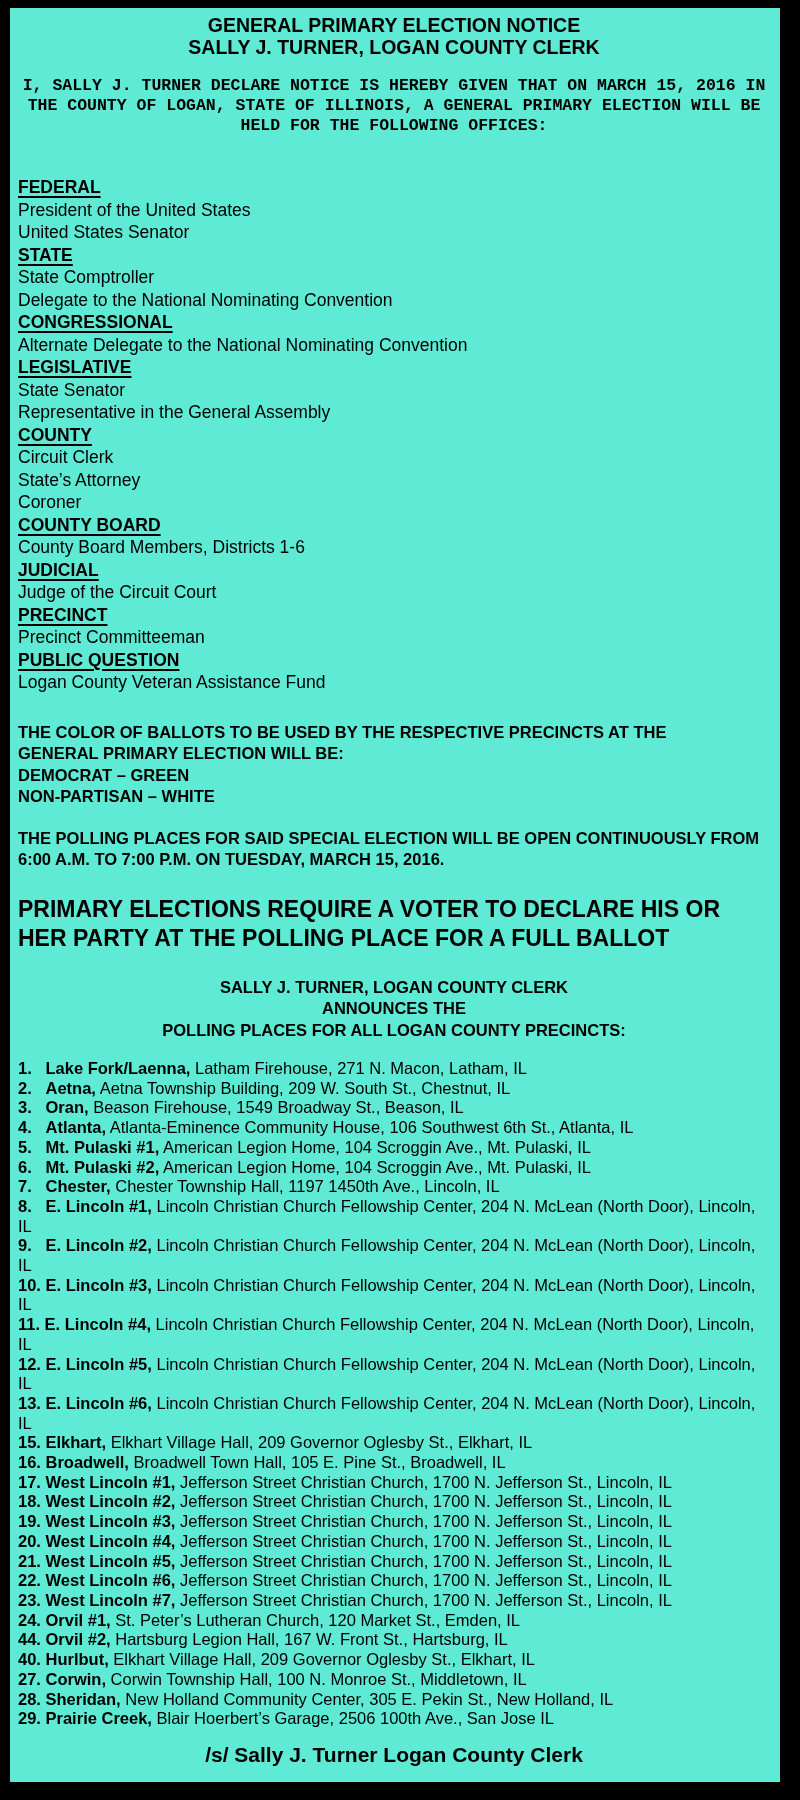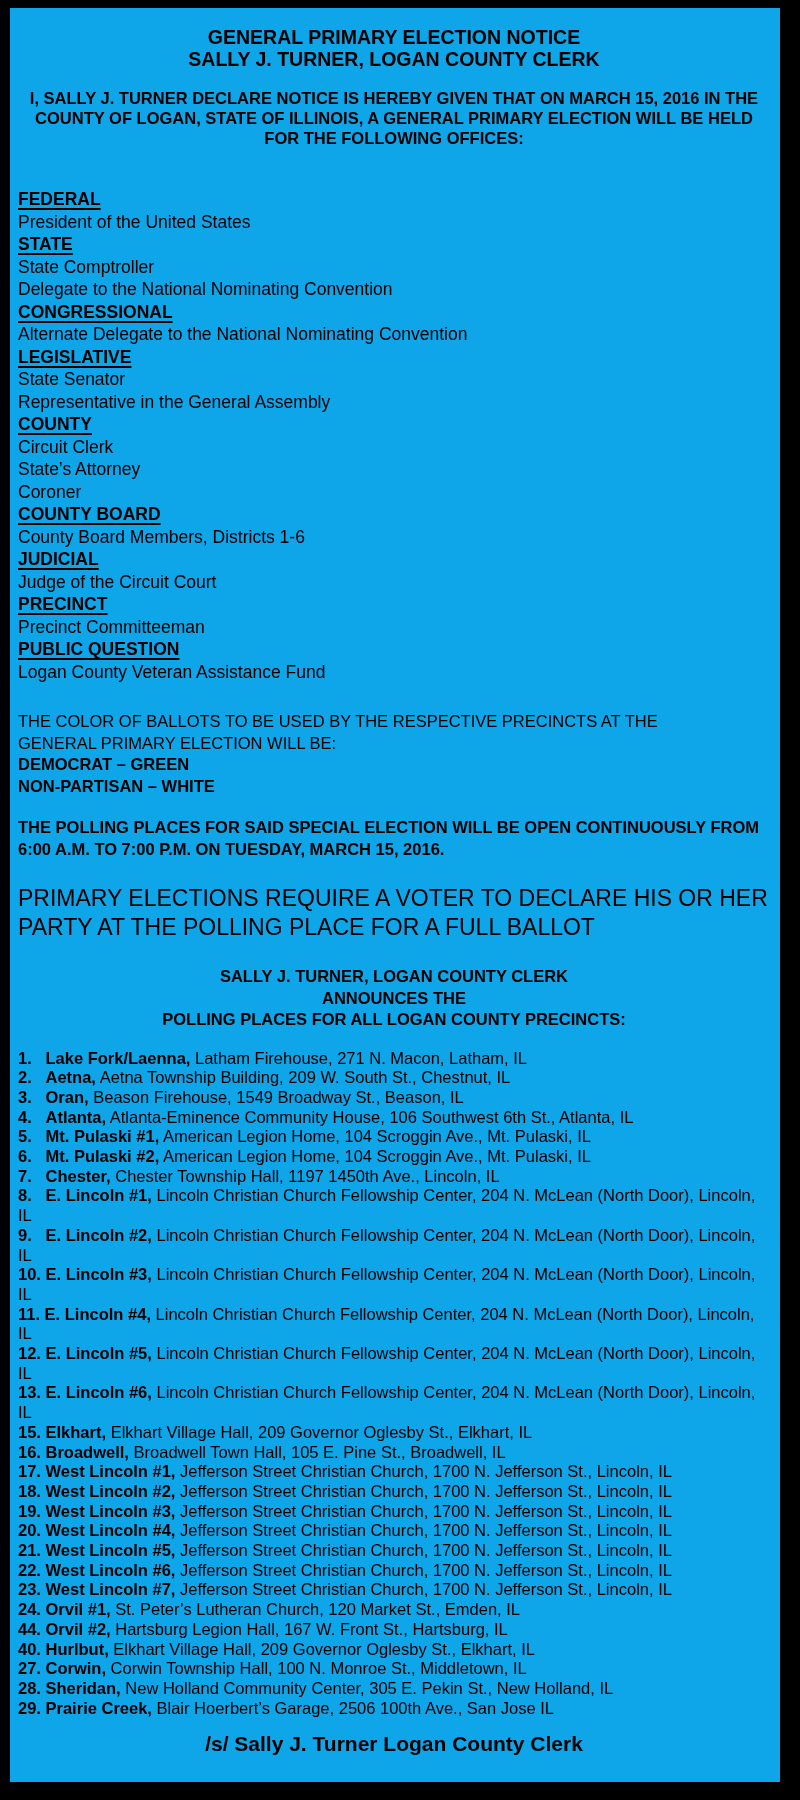--- a/index.html
+++ b/index.html
@@ -7,39 +7,39 @@
     width: 800px; height: 1800px;
     background: #000000;
     position: relative;
     overflow: hidden;
     font-family: "Liberation Sans", sans-serif;
   }
   .paper {
     position: absolute;
     left: 10px; top: 8px;
     width: 770px; height: 1774px;
-    background: #0ea5e9;
+    background: #5eead4;
     color: #000000;
     box-sizing: border-box;
-    padding: 16px 10px 0 8px;
+    padding: 4px 10px 0 8px;
   }
   .title-block { text-align: center; font-weight: bold; font-size: 19.5px; line-height: 22px; margin-top: 2px; }
-  .intro { margin-top: 18px; text-align: center; font-weight: bold; font-size: 16.5px; line-height: 20px; }
+  .intro { margin-top: 18px; text-align: center; font-weight: bold; font-size: 16.5px; line-height: 20px; font-family: Liberation Mono, monospace; }
   .offices { margin-top: 40px; font-size: 17.5px; line-height: 22.5px; }
   .offices .heading {
     font-weight: bold;
     text-decoration: underline;
     text-decoration-thickness: 2px;
     text-underline-offset: 3px;
   }
   .offices .office { font-weight: normal; }
-  .ballot { margin-top: 28px; font-weight: normal; font-size: 16.5px; line-height: 21.5px; max-width: 700px; }
+  .ballot { margin-top: 28px; font-weight: bold; font-size: 16.5px; line-height: 21.5px; max-width: 700px; }
   .ballot-colors { font-weight: bold; font-size: 16.5px; line-height: 21.5px; }
   .hours { margin-top: 20px; font-weight: bold; font-size: 16.5px; line-height: 21.5px; }
-  .declare { margin-top: 24px; font-weight: normal; font-size: 23px; line-height: 29px; }
+  .declare { margin-top: 24px; font-weight: bold; font-size: 23px; line-height: 29px; }
   .announce { margin-top: 24px; text-align: center; font-weight: bold; font-size: 16.5px; line-height: 21.5px; }
   .places { margin-top: 18px; font-size: 16.5px; line-height: 19.7px; }
   .place .label { font-weight: bold; }
   .signature { margin-top: 15px; text-align: center; font-weight: bold; font-size: 21px; line-height: 22px; }
 </style>
 </head>
 <body>
 
 <div class="paper">
 
@@ -49,20 +49,21 @@
   </div>
 
   <div class="intro">I, SALLY J. TURNER DECLARE NOTICE IS HEREBY GIVEN THAT ON MARCH 15, 2016 IN THE COUNTY OF LOGAN, STATE OF ILLINOIS, A GENERAL PRIMARY ELECTION WILL BE HELD FOR THE FOLLOWING OFFICES:</div>
 
   <div class="offices">
 
       <div class="heading">FEDERAL</div>
 
       <div class="office">President of the United States</div>
 
+      <div class="office">United States Senator</div>
 
       <div class="heading">STATE</div>
 
       <div class="office">State Comptroller</div>
 
       <div class="office">Delegate to the National Nominating Convention</div>
 
       <div class="heading">CONGRESSIONAL</div>
 
       <div class="office">Alternate Delegate to the National Nominating Convention</div>

